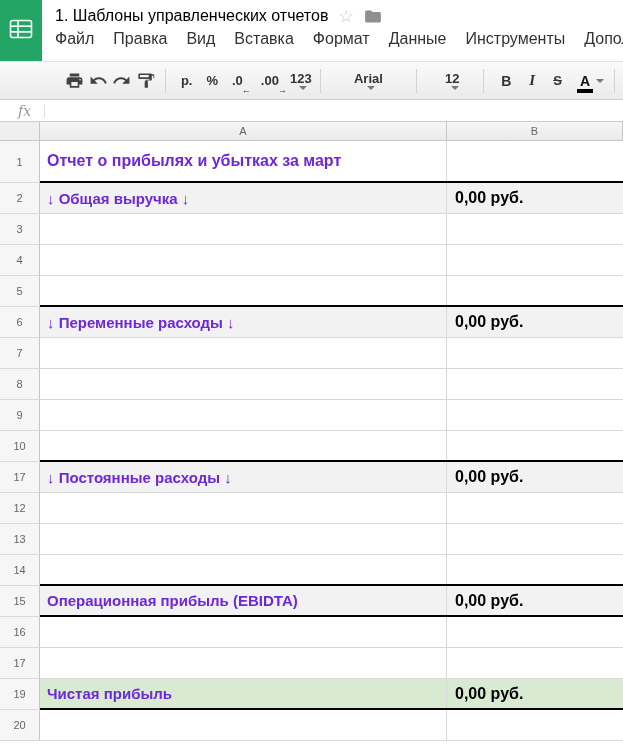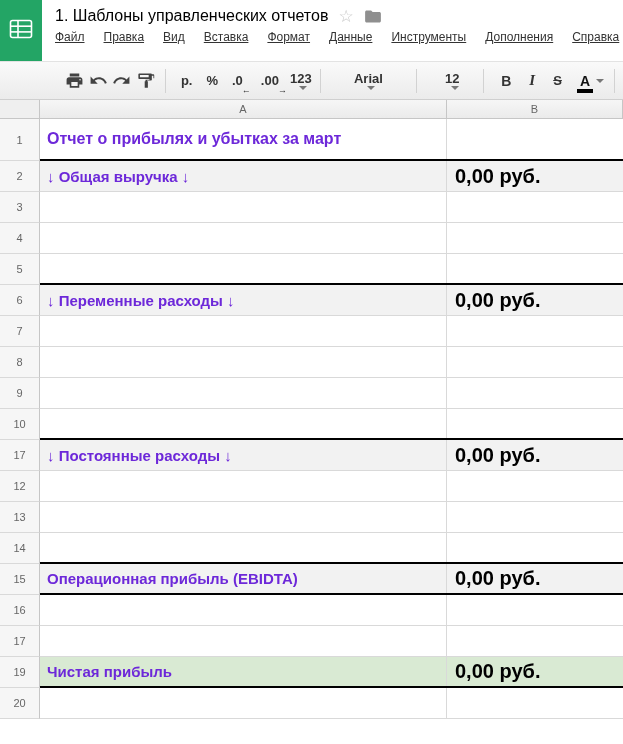--- a/index.html
+++ b/index.html
@@ -7,21 +7,21 @@
     width:623px;height:744px;position:relative;overflow:hidden;background:#fff;
     font-family:"Liberation Sans",sans-serif;
   }
   
   .titlebar{height:61px;display:flex;background:#fff;}
   .logo{width:42px;height:61px;background:#23a565;display:flex;align-items:center;justify-content:center;flex:0 0 42px;}
   .title-wrap{padding-left:13px;padding-top:7px;min-width:0;}
   .doc-title-row{display:flex;align-items:center;gap:10px;white-space:nowrap;}
   .doc-title{font-size:16px;color:#000;}
   .star{font-size:17px;color:#c8c8c8;line-height:1;}
-  .menubar{display:flex;gap:19px;font-size:12px;color:#333;margin-top:5px;white-space:nowrap;text-decoration:underline;}
+  .menubar{display:flex;gap:19px;font-size:16px;color:#333;margin-top:5px;white-space:nowrap;}
   .menubar span{cursor:default;}
   
   .toolbar{
     height:39px;box-sizing:border-box;display:flex;align-items:center;
     background:linear-gradient(#fafafa,#ebebeb);
     border-top:1px solid #e3e3e3;border-bottom:1px solid #cfcfcf;
     padding-left:63px;color:#424242;overflow:hidden;
   }
   .tb-icon{display:flex;align-items:center;justify-content:center;width:25px;height:24px;}
   .tb-sep{width:1px;height:24px;background:#d2d2d2;margin:0 8px;flex:0 0 1px;}
@@ -46,21 +46,21 @@
   .corner{width:40px;flex:0 0 40px;background:#efefef;border-right:1px solid #c6c6c6;border-bottom:1px solid #c6c6c6;box-sizing:border-box;}
   .ch{background:linear-gradient(#f6f6f6,#ebebeb);border-right:1px solid #c6c6c6;border-bottom:1px solid #c6c6c6;box-sizing:border-box;display:flex;align-items:center;justify-content:center;}
   .chA{width:407px;flex:0 0 407px;}
   .chB{flex:1;}
   .g-row{display:flex;height:31px;}
   .g-row.tall{height:42px;}
   .rh{width:40px;flex:0 0 40px;background:#f6f6f6;border-right:1px solid #c6c6c6;border-bottom:1px solid #d9d9d9;box-sizing:border-box;color:#666;font-size:11px;display:flex;align-items:center;justify-content:center;}
   .cells{flex:1;display:flex;border-bottom:1px solid #d9d9d9;box-sizing:border-box;min-width:0;}
   .cells.thick{border-bottom:2px solid #000;}
   .cA{width:407px;flex:0 0 407px;box-sizing:border-box;border-right:1px solid #d9d9d9;display:flex;align-items:center;padding-left:7px;font-weight:bold;font-size:15px;color:#6d28d9;white-space:nowrap;overflow:hidden;}
-  .cB{flex:1;box-sizing:border-box;display:flex;align-items:center;padding-left:8px;font-weight:bold;font-size:20px;color:#000;white-space:nowrap;overflow:hidden;}
+  .cB{flex:1;box-sizing:border-box;display:flex;align-items:center;padding-left:8px;font-weight:bold;font-size:16px;color:#000;white-space:nowrap;overflow:hidden;}
   .g-row.tall .cA{font-size:16px;}
 </style>
 </head>
 <body>
 
 <div id="app">
 
   <div class="titlebar">
     <div class="logo">
       <span>
@@ -147,20 +147,25 @@
     <span class="fmt-i">I</span>
     <span class="fmt-s">S</span>
     <span class="fmt-a">
       <span>A</span>
       <span class="bar"></span>
     </span>
     <span class="caret" style="margin-left:2px;"></span>
     <span class="tb-sep" style="margin-left:10px;"></span>
   </div>
 
+  <div class="formulabar">
+    <span class="fx">fx</span>
+    <span class="fx-sep"></span>
+    <span style="flex:1;height:100%;"></span>
+  </div>
 
   <div class="colheaders">
     <div class="corner"></div>
     <div class="ch chA">A</div>
     <div class="ch chB">B</div>
   </div>
   <div id="grid-rows">
       <div class="g-row tall">
         <div class="rh">1</div>
         <div class="cells thick" style="background: rgb(255, 255, 255);">

